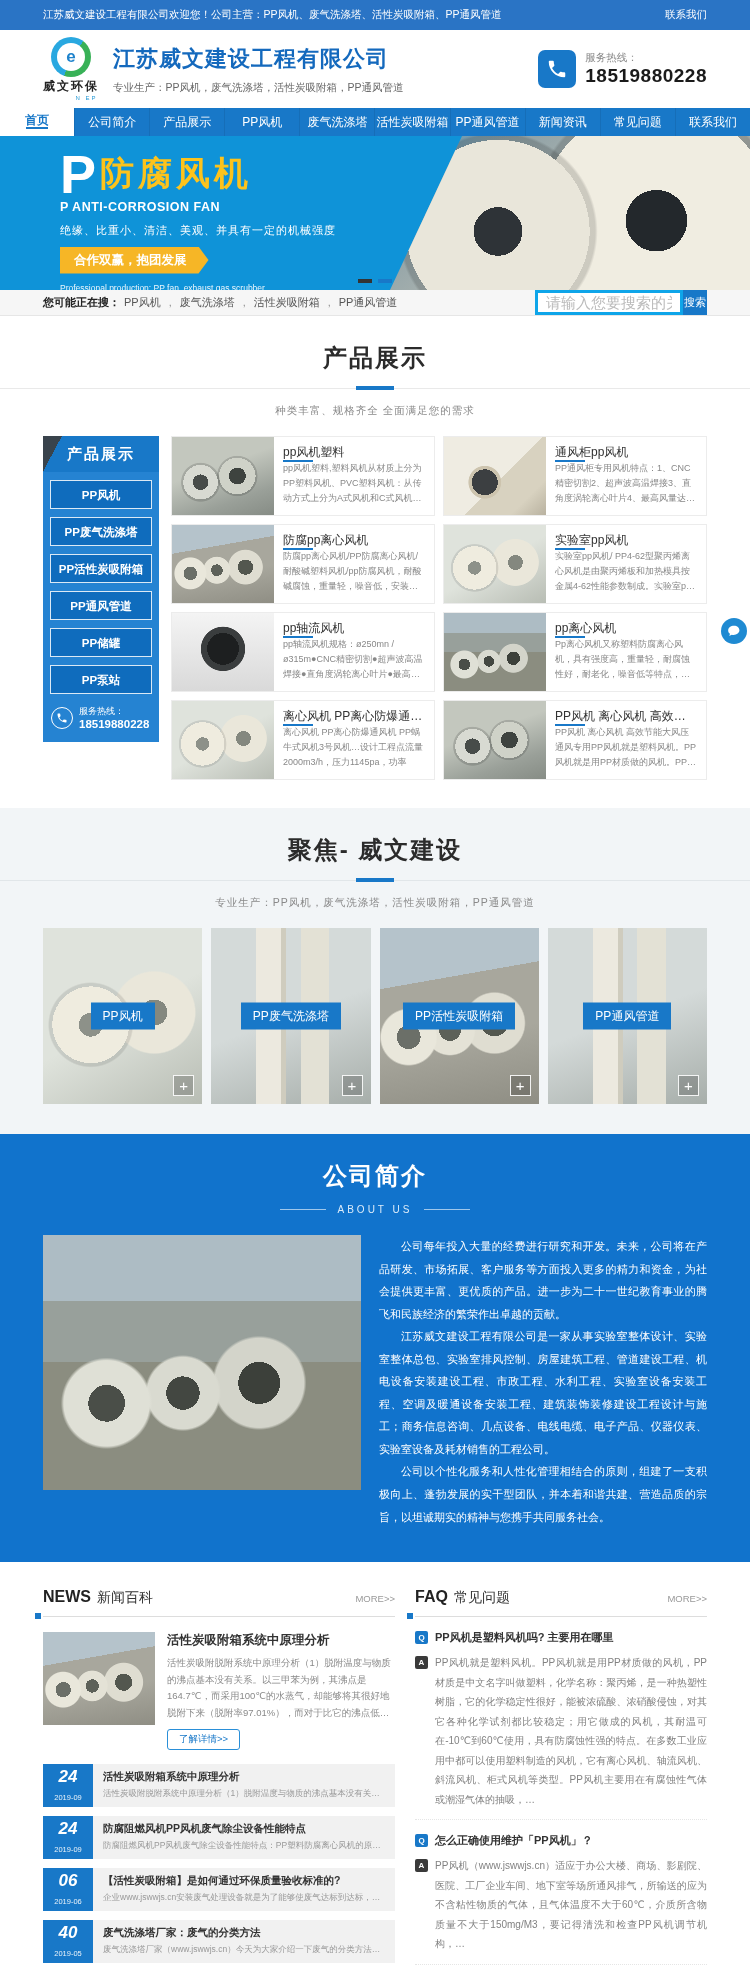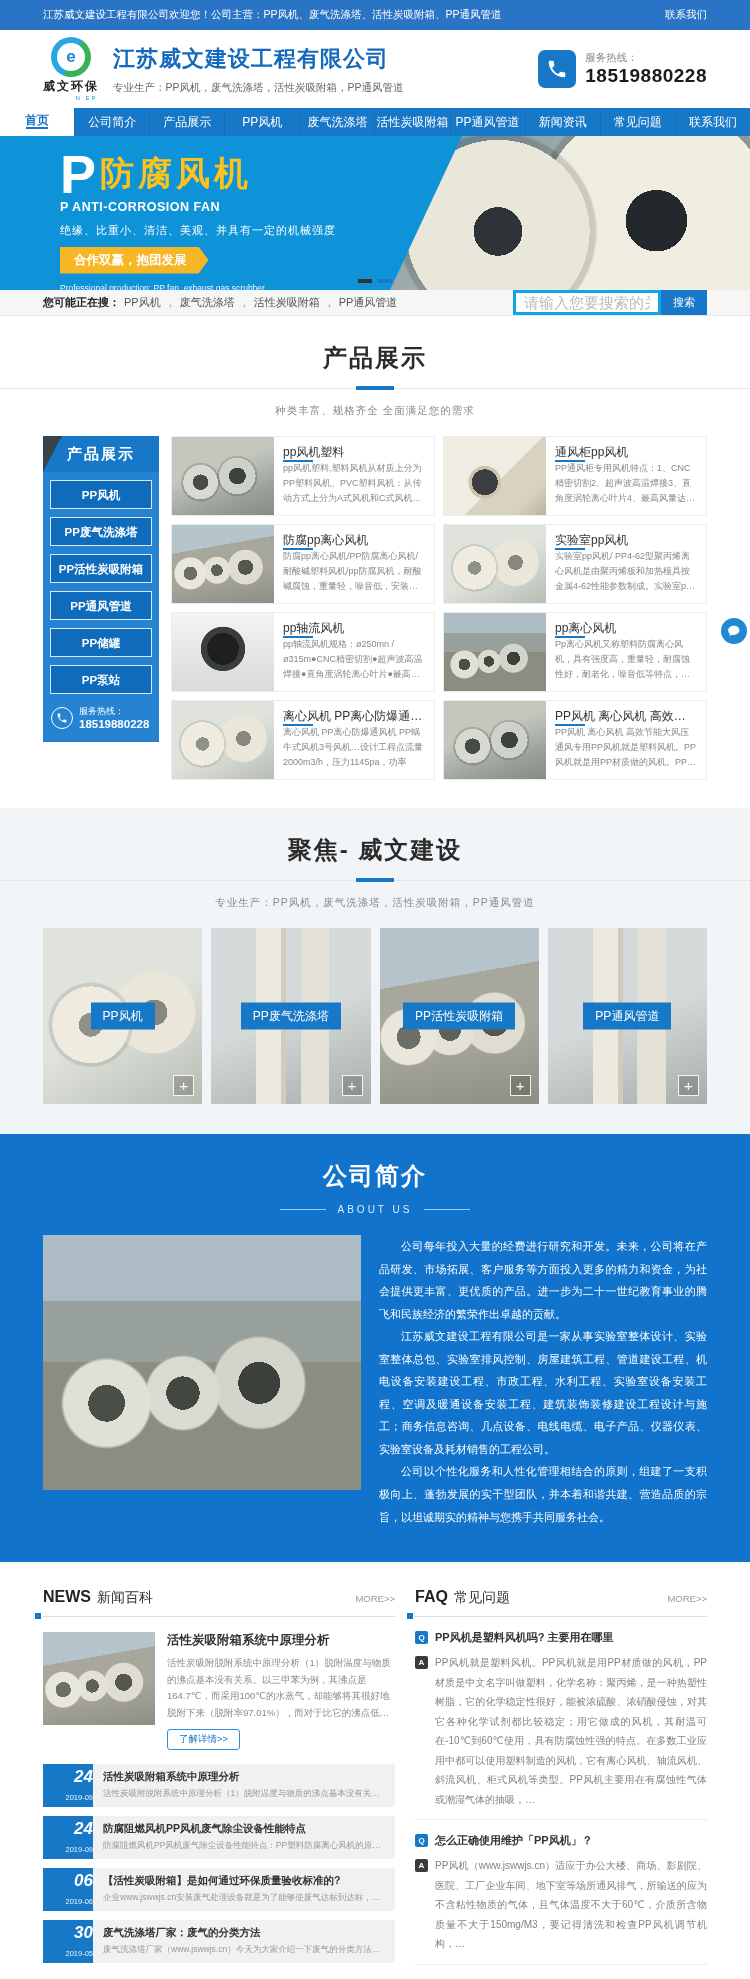--- a/index.html
+++ b/index.html
@@ -53,21 +53,21 @@
   
   .searchbar{height:26px;background:#f6f6f6;border-bottom:1px solid #e6e6e6}
   .searchbar .wrap{height:100%;display:flex;align-items:center;justify-content:space-between}
   .hotwords{font-size:11px;color:#555}
   .hotwords b{color:#222;margin-right:2px}
   .hotwords a{color:#555;margin:0 2px}
   .hotwords a:not(:first-of-type)::before{content:"，";color:#999;margin-right:4px}
   .searchbox{display:flex}
   .searchbox input{width:148px;height:25px;border:3px solid #0ea5e9;background:#fff;font-size:15px;padding:0 8px;color:#333;outline:none}
   .searchbox input::placeholder{color:#bbb}
-  .searchbox button{height:25px;background:#1878c8;color:#fff;border:none;font-size:11px;padding:0 12px;cursor:pointer}
+  .searchbox button{height:25px;background:#1878c8;color:#fff;border:none;font-size:11px;padding:0 1px;cursor:pointer}
   
   .sec{padding-top:26px}
   .sec-title{text-align:center;font-size:24px;color:#2b2b2b;letter-spacing:2px}
   .sec-linewrap{position:relative;height:12px;margin-top:9px}
   .sec-linewrap::before{content:"";position:absolute;left:0;right:0;top:5px;height:1px;background:#e9e9e9}
   .sec-bar{position:absolute;left:50%;top:3px;transform:translateX(-50%);width:38px;height:4px;background:#1878c8}
   .sec-sub{text-align:center;font-size:10.5px;color:#8a8a8a;margin:9px 0 18px;letter-spacing:1px}
   
   .products-flex{display:flex;gap:12px;padding-bottom:26px;align-items:flex-start}
   .sidebar{width:116px;flex:none;background:#2583d2;padding-bottom:10px}
@@ -120,21 +120,21 @@
   .col-head::before{content:"";position:absolute;left:-8px;bottom:-3px;width:6px;height:6px;background:#1878c8}
   .col-head b{font-size:16px;color:#222;margin-right:6px}
   .col-head span{font-size:14px;color:#333}
   .col-head .more{margin-left:auto;font-size:9.5px;color:#999}
   .news-featured{display:flex;gap:12px;margin:15px 0 14px}
   .news-featured .ph{width:112px;height:93px}
   .nf-info h3{font-size:12.5px;color:#333;margin-bottom:6px}
   .nf-info p{font-size:9.5px;color:#8a8a8a;line-height:1.75;display:-webkit-box;-webkit-line-clamp:4;-webkit-box-orient:vertical;overflow:hidden}
   .btn-detail{display:inline-block;margin-top:7px;border:1px solid #2a8fd8;color:#1878c8;font-size:9.5px;padding:3px 11px;border-radius:3px}
   .news-item{display:flex;margin-bottom:9px;height:43px}
-  .news-date{width:50px;flex:none;background:#1878c8;color:#fff;text-align:right;padding-top:4px}
+  .news-date{width:50px;flex:none;background:#1878c8;color:#fff;text-align:center;padding-top:4px}
   .news-date b{display:block;font-size:17px;font-style:italic;line-height:1.1}
   .news-date i{font-size:7.5px;font-style:normal;opacity:.9}
   .news-body{flex:1;background:#f1f1f1;padding:6px 10px 0;overflow:hidden}
   .news-body h4{font-size:10.5px;color:#333;font-weight:bold;white-space:nowrap;overflow:hidden;text-overflow:ellipsis}
   .news-body p{font-size:8.5px;color:#999;margin-top:4px;white-space:nowrap;overflow:hidden;text-overflow:ellipsis}
   .faq-group{padding:13px 0 10px;border-bottom:1px dotted #e5e5e5}
   .faq-q{display:flex;align-items:center;gap:7px}
   .faq-q h4{font-size:11px;color:#333}
   .qbadge,.abadge{width:13px;height:13px;flex:none;color:#fff;font-size:8px;font-style:normal;font-weight:bold;display:flex;align-items:center;justify-content:center;border-radius:2px}
   .qbadge{background:#1878c8}
@@ -365,21 +365,21 @@
             </span>
         </a>
         <a class="news-item">
           <span class="news-date"><b>06</b><i>2019-06</i></span>
           <span class="news-body">
               <h4>【活性炭吸附箱】是如何通过环保质量验收标准的?</h4>
               <p>企业www.jswwjs.cn安装废气处理设备就是为了能够使废气达标到达标，安装活性炭吸附箱就是为了…</p>
             </span>
         </a>
         <a class="news-item">
-          <span class="news-date"><b>30</b><i>2019-05</i></span>
+          <span class="news-date"><b>40</b><i>2019-05</i></span>
           <span class="news-body">
               <h4>废气洗涤塔厂家：废气的分类方法</h4>
               <p>废气洗涤塔厂家（www.jswwjs.cn）今天为大家介绍一下废气的分类方法：1. 按废气发生源划分废气…</p>
             </span>
         </a>
       </div>
       <div class="faq-col">
         <div class="col-head">
           <b>FAQ</b>
           <span>常见问题</span>

